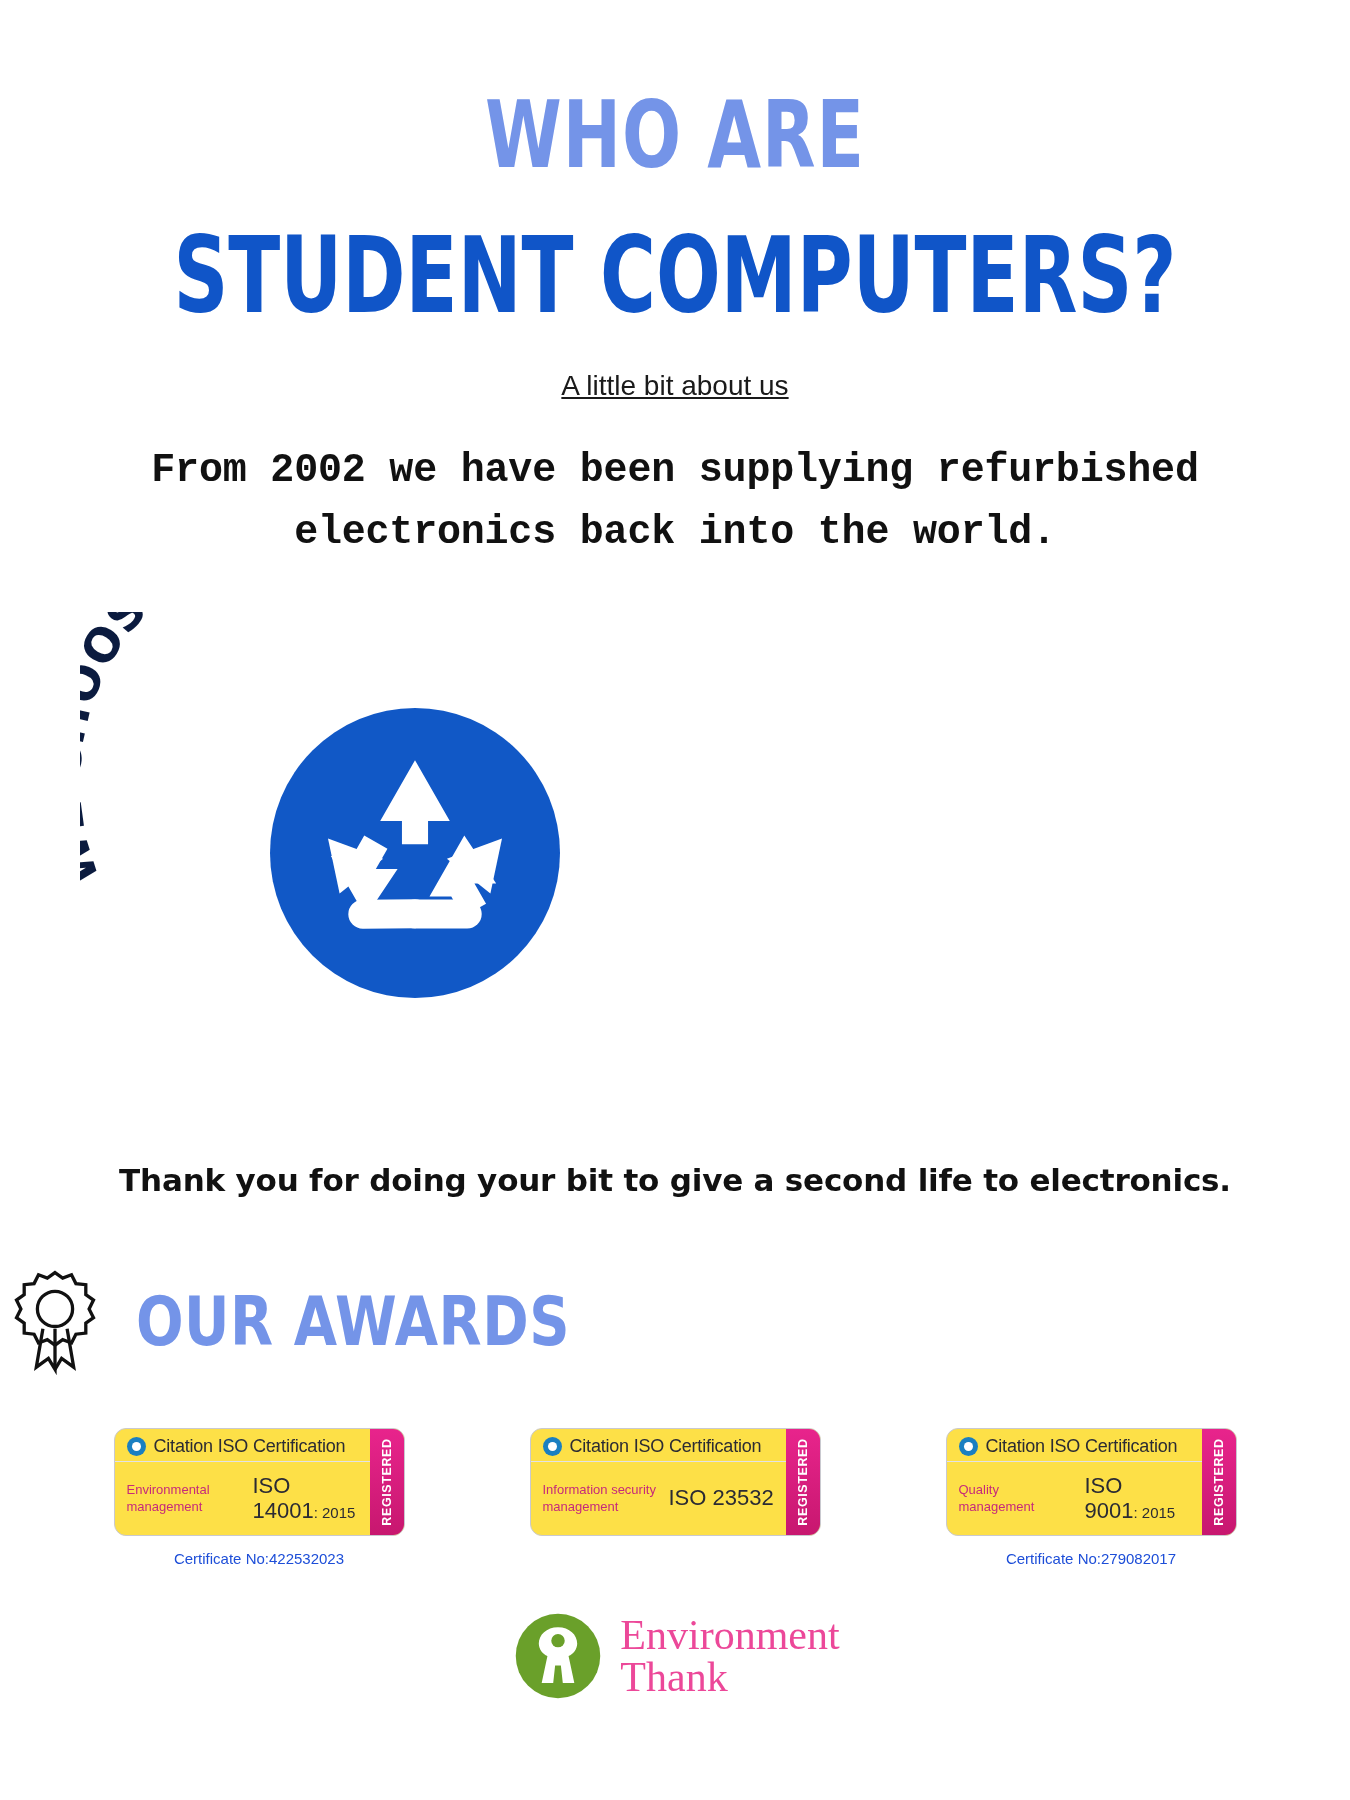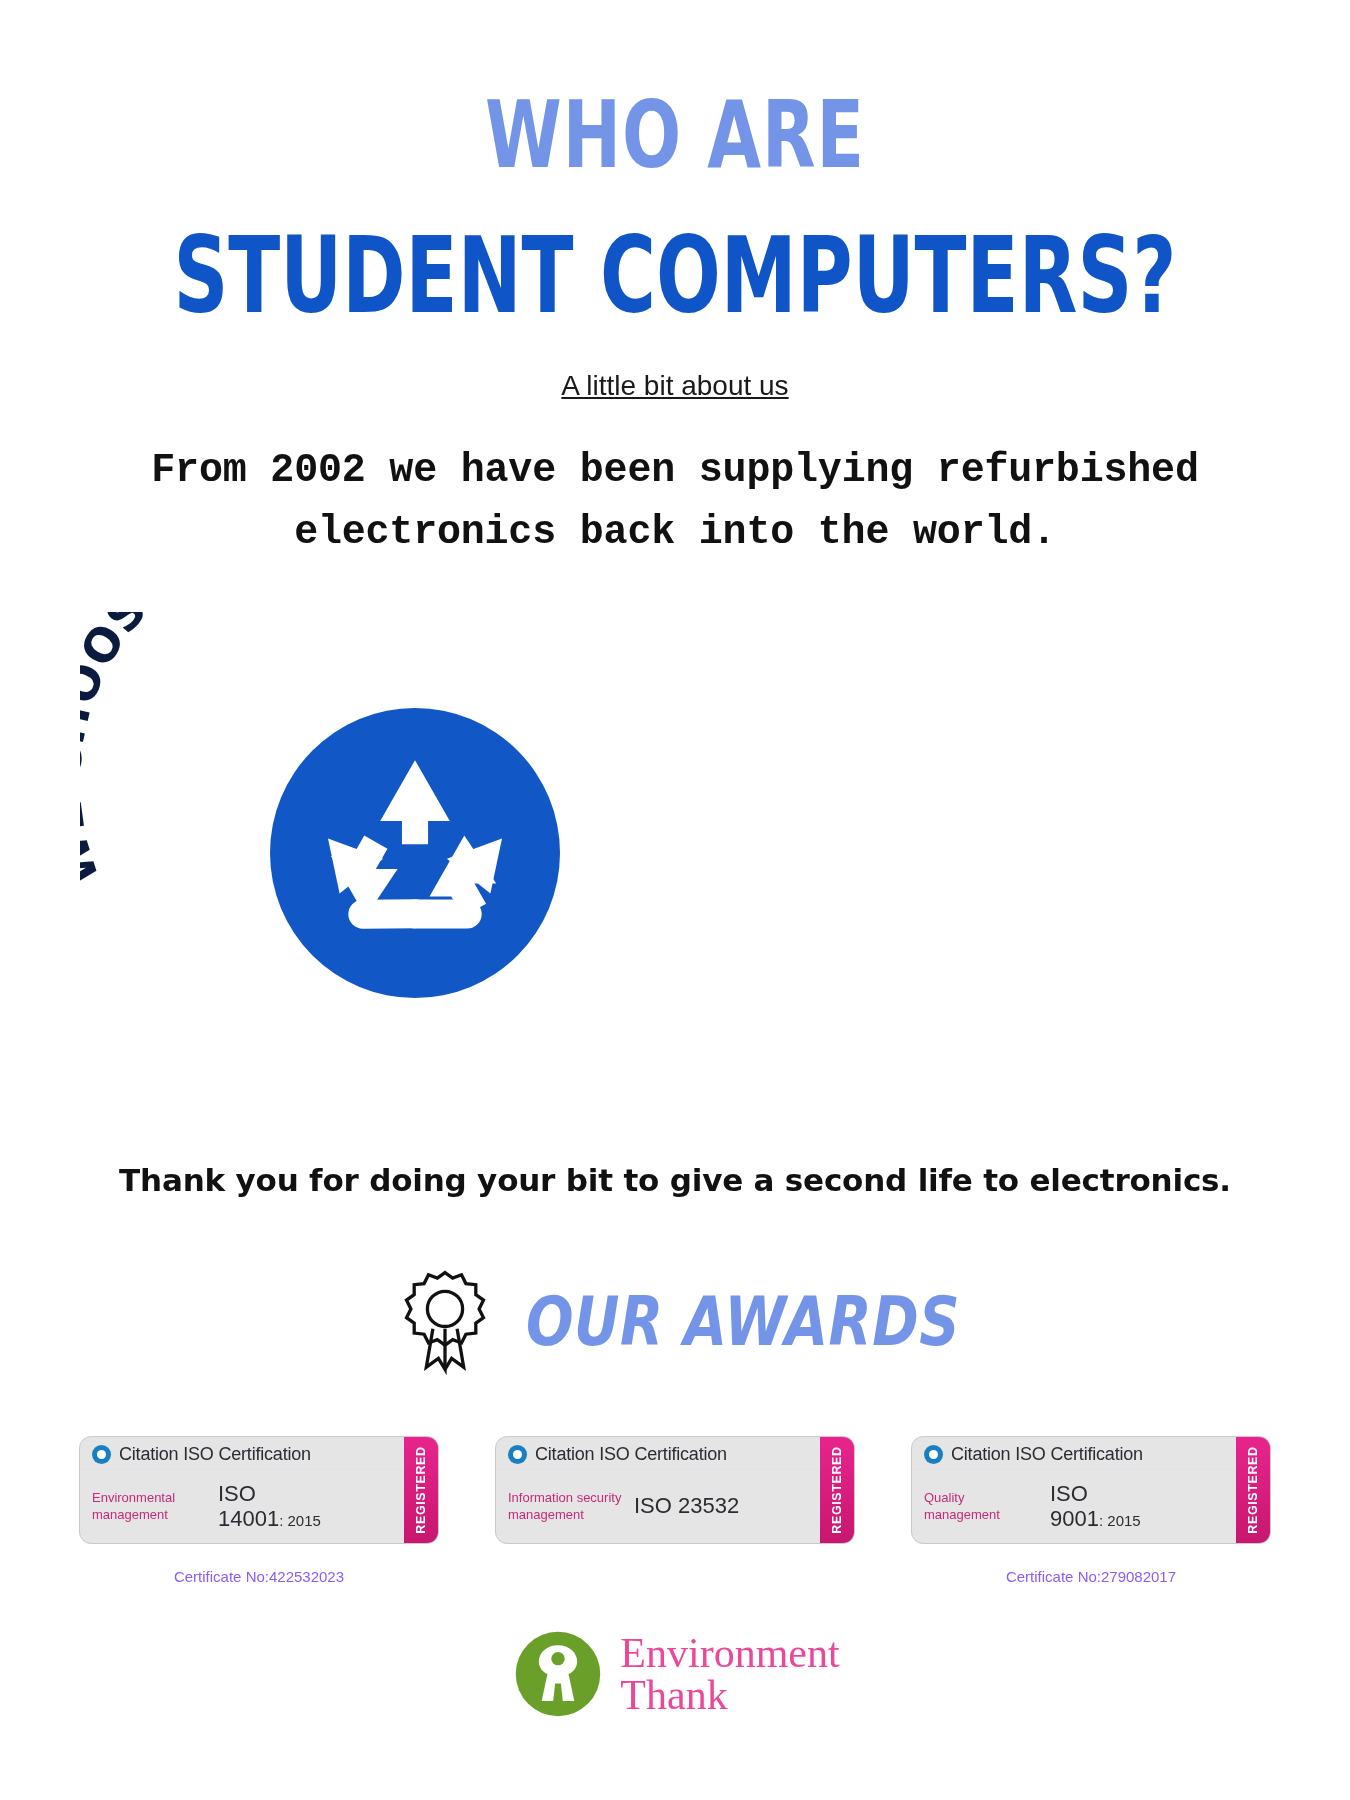--- a/index.html
+++ b/index.html
@@ -166,24 +166,22 @@
     font-size: 31px;
     color: #111111;
     margin-top: 120px;
     letter-spacing: -0.2px;
   }
 
   
   .awards-head {
     display: flex;
     align-items: center;
-    justify-content: center;
     gap: 26px;
     margin-top: 68px;
-    font-style: italic;
   }
   .awards-head .label {
     font-family: "DejaVu Sans", sans-serif;
     font-weight: bold;
     font-size: 56px;
     color: #7494e8;
     transform: scaleY(1.2);
     letter-spacing: 0.5px;
   }
 
@@ -197,27 +195,26 @@
     padding: 0 60px;
   }
   .cert-col {
     display: flex;
     flex-direction: column;
     align-items: center;
     width: 360px;
   }
   .cert-badge {
     display: flex;
-    width: 360px;
+    width: 291px;
     height: 108px;
     border: 1px solid #c9c9cf;
     border-radius: 12px;
     overflow: hidden;
-    background: #e5e5e5;
-    margin-top: 8px;
+    background: #fde047;
   }
   .cert-main {
     flex: 1;
     display: flex;
     flex-direction: column;
     min-width: 0;
   }
   .cert-top {
     display: flex;
     align-items: center;
@@ -279,23 +276,23 @@
     flex: none;
   }
   .cert-reg span {
     transform: rotate(-90deg);
     white-space: nowrap;
     font-size: 12.5px;
     letter-spacing: 0.6px;
     font-weight: bold;
   }
   .cert-num {
-    margin-top: 24px;
+    margin-top: 14px;
     font-size: 15px;
-    color: #8b5cf6;
+    color: #1d4ed8;
     text-align: center;
     min-height: 18px;
   }
 
   
   .ea {
     display: flex;
     align-items: center;
     justify-content: center;
     gap: 14px;

